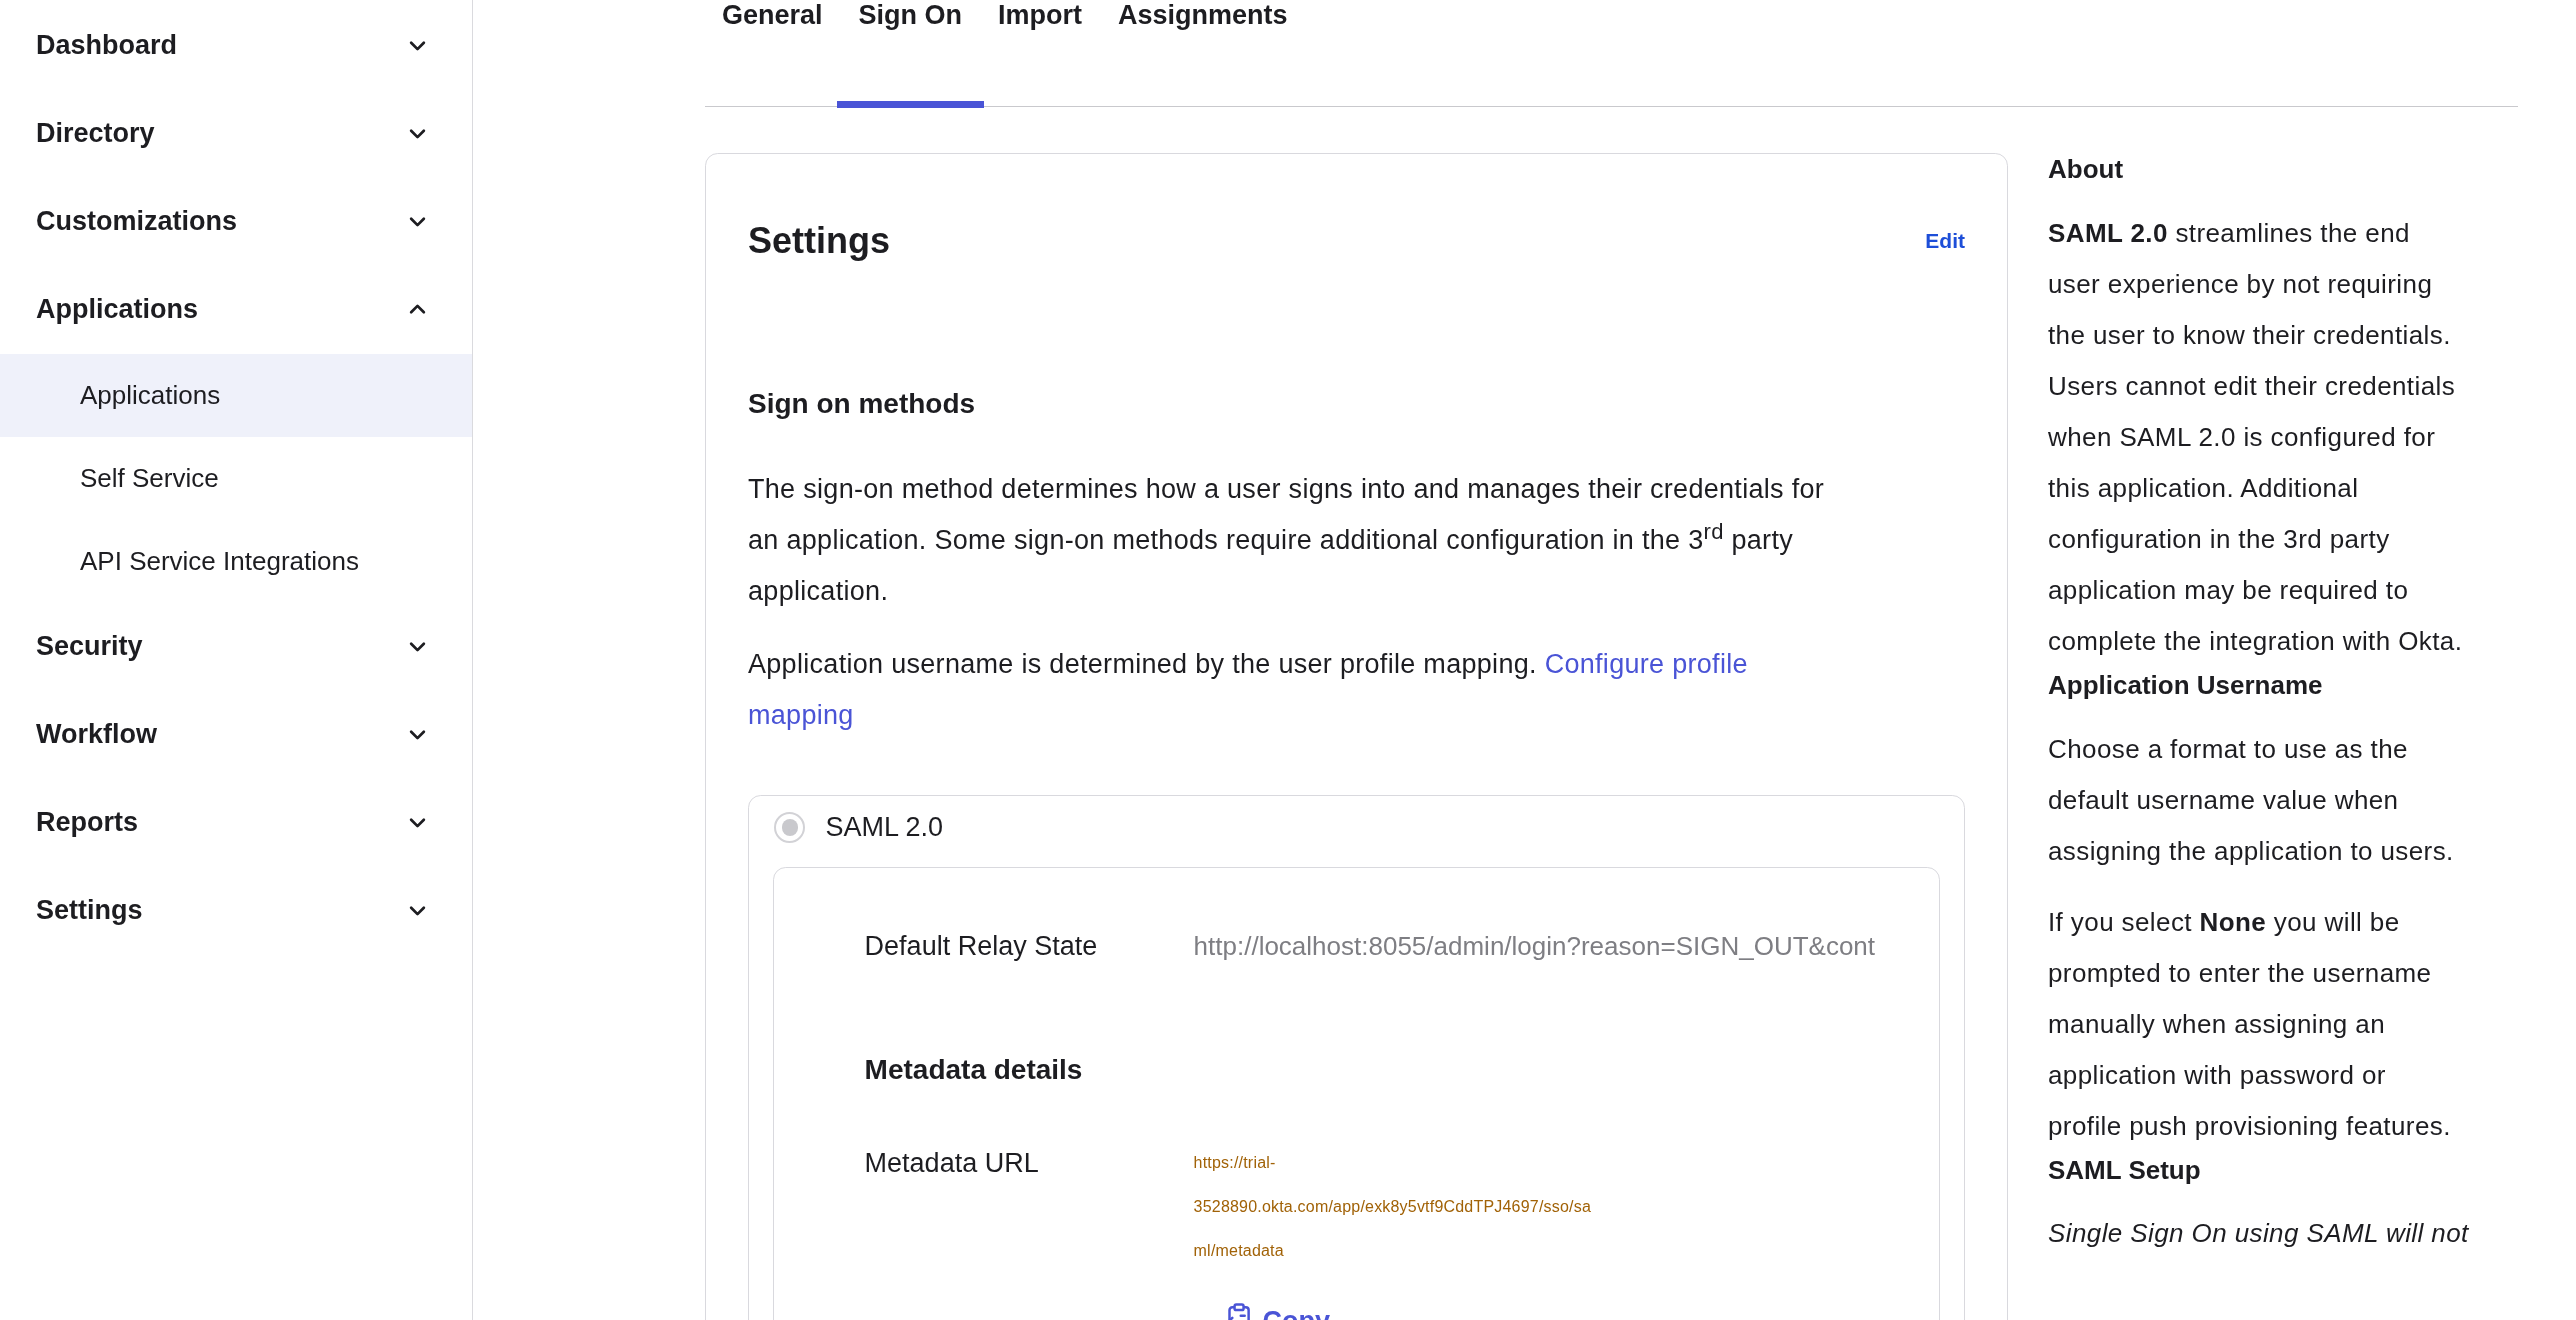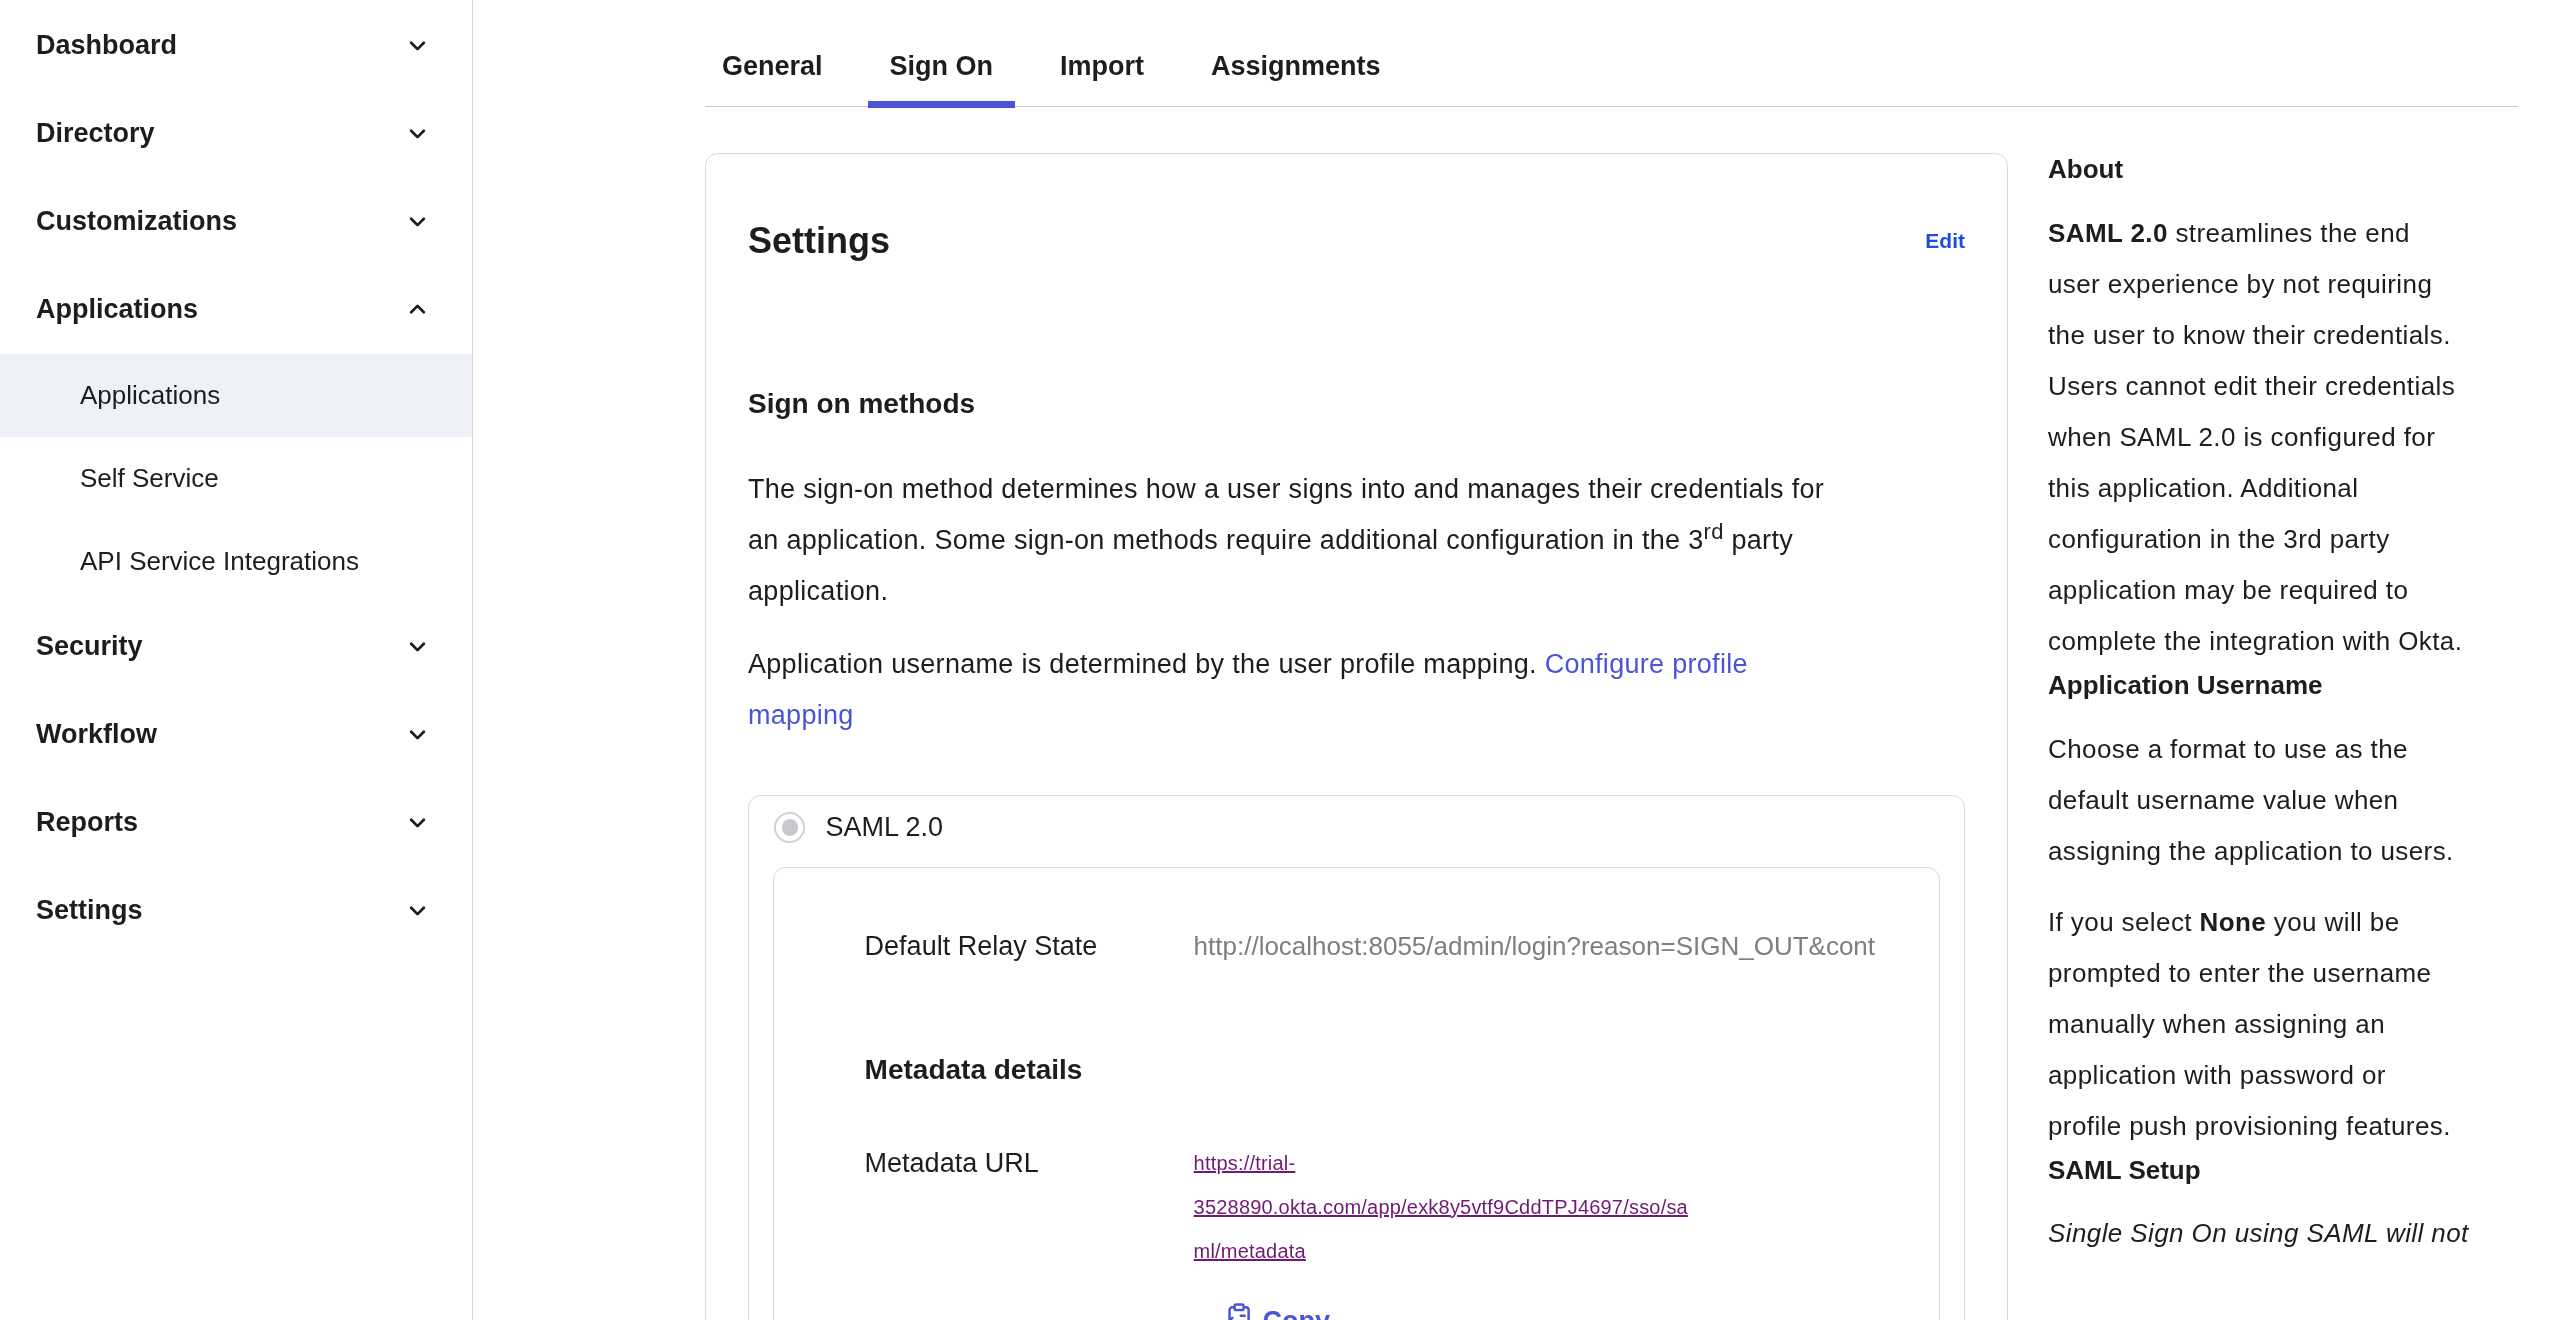--- a/index.html
+++ b/index.html
@@ -21,21 +21,21 @@
   .chev.up svg{transform:rotate(180deg);}
   .sub-item{
     height:83px;display:flex;align-items:center;
     padding-left:80px;font-size:26px;font-weight:400;cursor:pointer;
   }
   .sub-item.selected{background:#eff1fa;}
   
   .tabs{
     position:absolute;left:705px;top:0;width:1813px;height:107px;
     border-bottom:1.8px solid #c9c9cd;box-sizing:border-box;
-    display:flex;align-items:flex-end;padding-left:17px;gap:67px;
+    display:flex;padding-left:17px;gap:36px;
   }
   .tab{position:relative;font-size:27px;font-weight:600;padding-bottom:23.6px;cursor:pointer;}
   .tab.active::after{
     content:"";position:absolute;left:-22px;right:-22px;bottom:-1.8px;height:6.4px;background:#4a54d6;
   }
   
   .card{
     position:absolute;left:705px;top:153px;width:1303px;height:1223px;
     border:1.8px solid #d9d9de;border-radius:12.7px;box-sizing:border-box;
     background:#fff;padding:0 42px;
@@ -59,21 +59,21 @@
   .radio-dot{width:16.3px;height:16.3px;border-radius:50%;background:#c9c9cd;}
   .radio-label{font-size:27px;}
   .inner-box{
     margin:23.6px 23.6px 0;border:1.8px solid #d9d9de;border-radius:12.7px;height:545px;
     box-sizing:border-box;padding:56px 36px 0 91px;
   }
   .kv{display:grid;grid-template-columns:329px 708px;font-size:27px;line-height:44px;}
   .kv .val-gray{color:#7e7e83;font-size:26px;white-space:nowrap;overflow:hidden;}
   .meta-h{margin-top:84px;font-size:28px;font-weight:700;line-height:36px;}
   .kv2{margin-top:53px;}
-  .url-line{font-size:20px;line-height:44px;color:#701a75;letter-spacing:0.2px;text-decoration:underline;}
+  .url-line{font-size:16px;line-height:44px;color:#a16207;letter-spacing:0.2px;}
   .copy-row{
     margin-top:29px;margin-left:360px;display:inline-flex;align-items:center;gap:11px;
     color:#4a54d6;font-size:27px;font-weight:700;cursor:pointer;
   }
   
   .aside{position:absolute;left:2048px;top:151px;width:509px;}
   .aside h3{font-size:26px;font-weight:700;line-height:36px;margin:0;}
   .aside .ln{font-size:26px;line-height:51px;letter-spacing:0.4px;}
   .about-p{margin-top:21px;}
   .au-h{margin-top:39px;}

